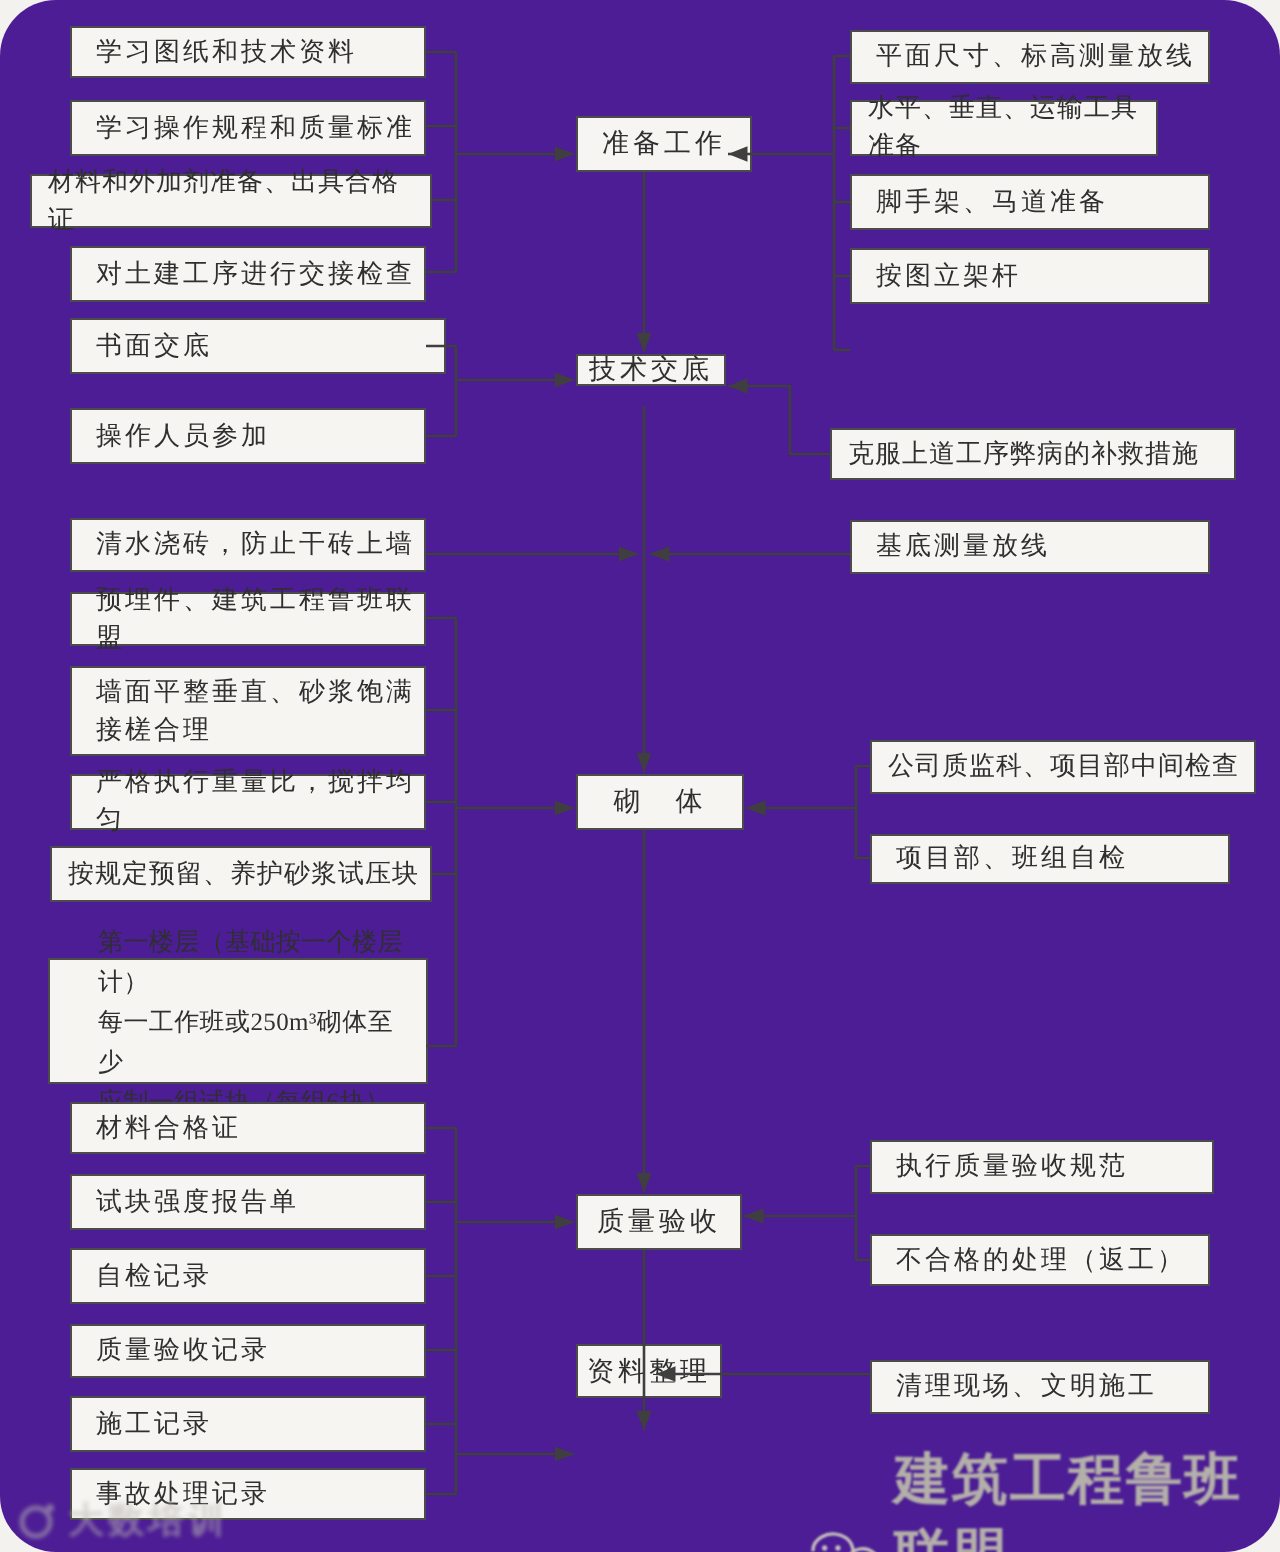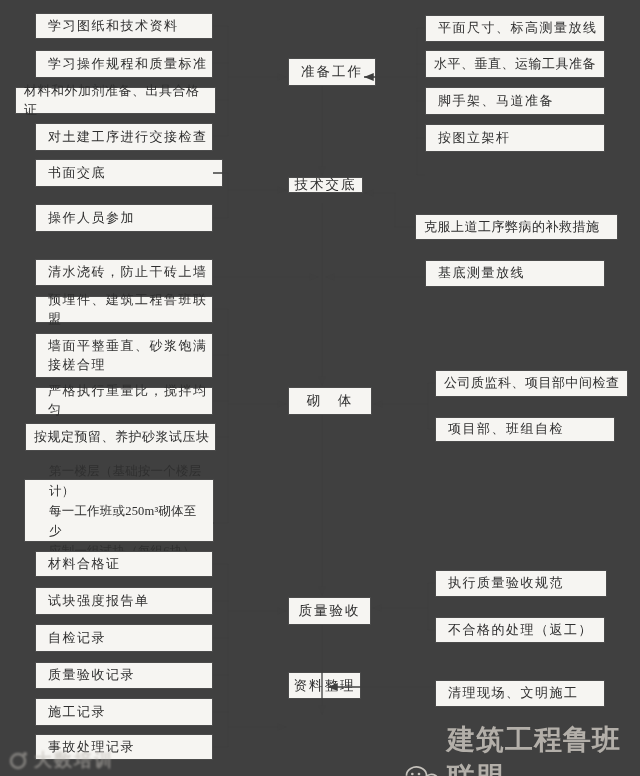--- a/index.html
+++ b/index.html
@@ -1,17 +1,17 @@
 <!DOCTYPE html>
 <html><head>
 <meta charset="utf-8">
 <style>
   html,body{margin:0;padding:0;background:#f3f2ef;}
-  .canvas{position:relative;width:640px;height:776px;background:#404040;
-          font-family:"Liberation Sans",sans-serif;overflow:hidden;}
+  .canvas{position:relative;width:640px;height:776px;background:#4c1d95;
+          font-family:"Liberation Sans",sans-serif;overflow:hidden;border-radius:28px;}
   .box{position:absolute;box-sizing:border-box;border:1.4px solid #4b4b4b;
        background:#f6f5f2;color:#2f2f2f;display:flex;align-items:center;
        font-size:13px;letter-spacing:1.5px;padding:0 4px 0 12px;
        white-space:pre-line;line-height:1.45;}
   .tight{letter-spacing:0.5px;padding-left:8px;}
   .small{font-size:12.5px;letter-spacing:0.2px;padding-left:24px;line-height:1.6;font-family:Liberation Serif, serif;}
   .center-node{justify-content:center;padding:0 2px;letter-spacing:2px;font-size:13.5px;}
   svg.wires{position:absolute;left:0;top:0;pointer-events:none;}
   .wm-right{position:absolute;left:404px;top:721px;display:flex;align-items:flex-end;
             color:#b3afa9;font-size:28px;font-weight:600;letter-spacing:1px;
@@ -43,21 +43,21 @@
 每一工作班或250m³砌体至少
 应制一组试块（每组6块）</div>
   <div class="box" style="left:35px;top:551px;width:178px;height:26px">材料合格证</div>
   <div class="box" style="left:35px;top:587px;width:178px;height:28px">试块强度报告单</div>
   <div class="box" style="left:35px;top:624px;width:178px;height:28px">自检记录</div>
   <div class="box" style="left:35px;top:662px;width:178px;height:27px">质量验收记录</div>
   <div class="box" style="left:35px;top:698px;width:178px;height:28px">施工记录</div>
   <div class="box" style="left:35px;top:734px;width:178px;height:26px">事故处理记录</div>
 
   <div class="box" style="left:425px;top:15px;width:180px;height:27px">平面尺寸、标高测量放线</div>
-  <div class="box tight" style="left:425px;top:50px;width:180px;height:28px">水平、垂直、运输工具准备</div>
+  <div class="box tight" style="left:425px;top:50px;width:154px;height:28px">水平、垂直、运输工具准备</div>
   <div class="box" style="left:425px;top:87px;width:180px;height:28px">脚手架、马道准备</div>
   <div class="box" style="left:425px;top:124px;width:180px;height:28px">按图立架杆</div>
   <div class="box tight" style="left:415px;top:214px;width:203px;height:26px">克服上道工序弊病的补救措施</div>
   <div class="box" style="left:425px;top:260px;width:180px;height:27px">基底测量放线</div>
   <div class="box tight" style="left:435px;top:370px;width:193px;height:27px">公司质监科、项目部中间检查</div>
   <div class="box" style="left:435px;top:417px;width:180px;height:25px">项目部、班组自检</div>
   <div class="box" style="left:435px;top:570px;width:172px;height:27px">执行质量验收规范</div>
   <div class="box" style="left:435px;top:617px;width:170px;height:26px">不合格的处理（返工）</div>
   <div class="box" style="left:435px;top:680px;width:170px;height:27px">清理现场、文明施工</div>
 

